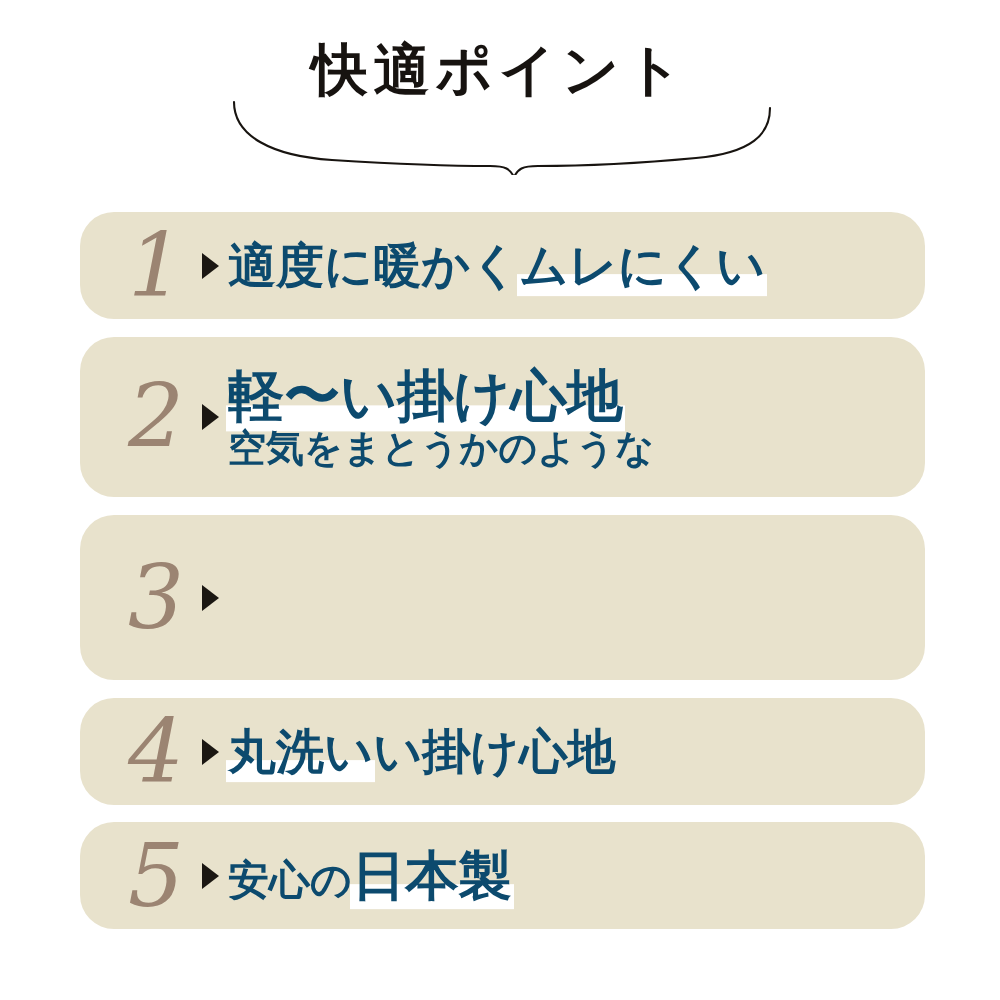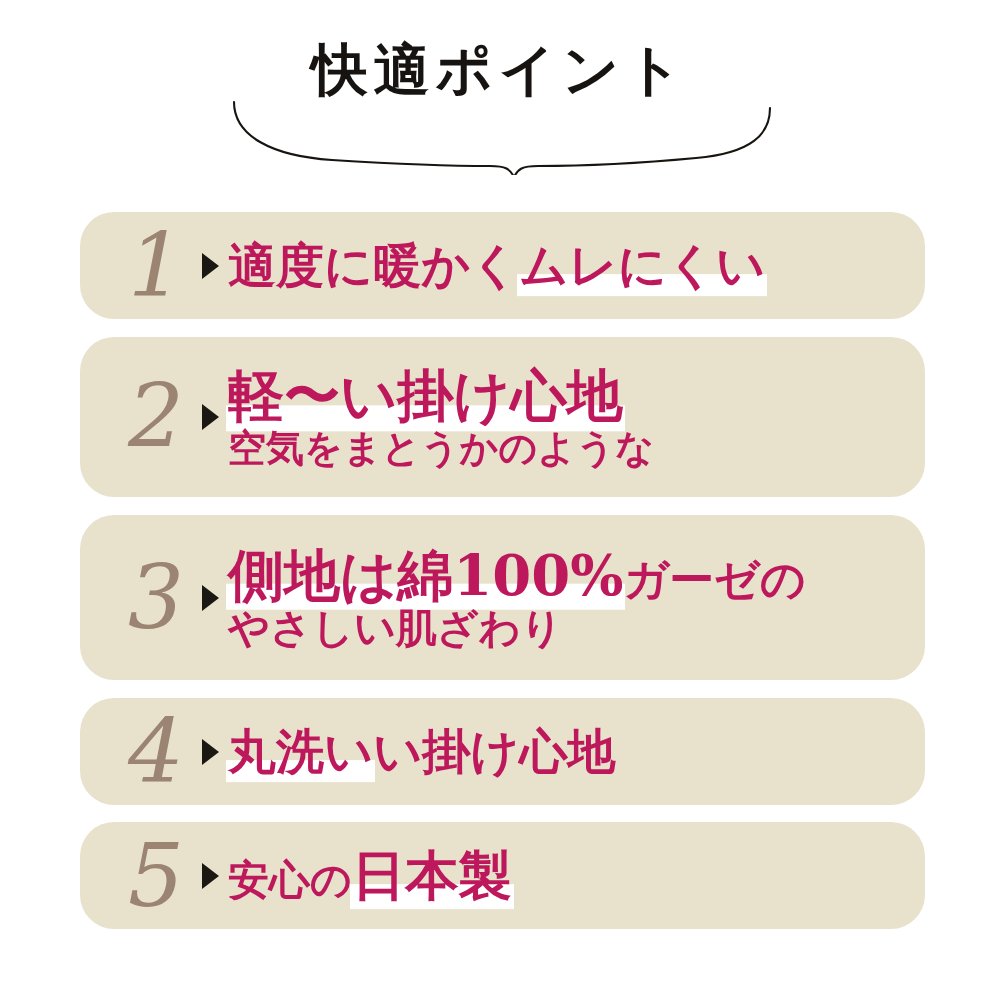--- a/index.html
+++ b/index.html
@@ -93,21 +93,21 @@
     position: absolute;
     left: 148px;
     right: 18px;
     top: 50%;
     transform: translateY(-50%);
   }
 
   .tline {
     position: relative;
     white-space: nowrap;
-    color: #be185d;
+    color: #0c4a6e;
     font-family: "DejaVu Serif", "Liberation Serif", serif;
     font-weight: 700;
     line-height: 1.12;
   }
   
   .sz-lg   { font-size: 48px; }
   .sz-xl   { font-size: 56px; }
   .sz-md   { font-size: 41px; }
   .sz-sm   { font-size: 38px; }
 
@@ -171,28 +171,20 @@
       </div>
       <div class="tline sz-sm">
         <span class="plain">空気をまとうかのような</span>
       </div>
     </div>
   </div>
 
   <div class="card" style="top:515px; height:165px;">
     <div class="card-num">3</div>
     <div class="card-arrow"></div>
-    <div class="card-body">
-      <div class="tline sz-xl">
-        <span class="hl">側地は綿100%</span><span class="plain run-sm">ガーゼの</span>
-      </div>
-      <div class="tline sz-md">
-        <span class="plain">やさしい肌ざわり</span>
-      </div>
-    </div>
   </div>
 
   <div class="card" style="top:698px; height:107px;">
     <div class="card-num">4</div>
     <div class="card-arrow"></div>
     <div class="card-body">
       <div class="tline sz-lg">
         <span class="hl">丸洗い</span><span class="plain">い掛け心地</span>
       </div>
     </div>

